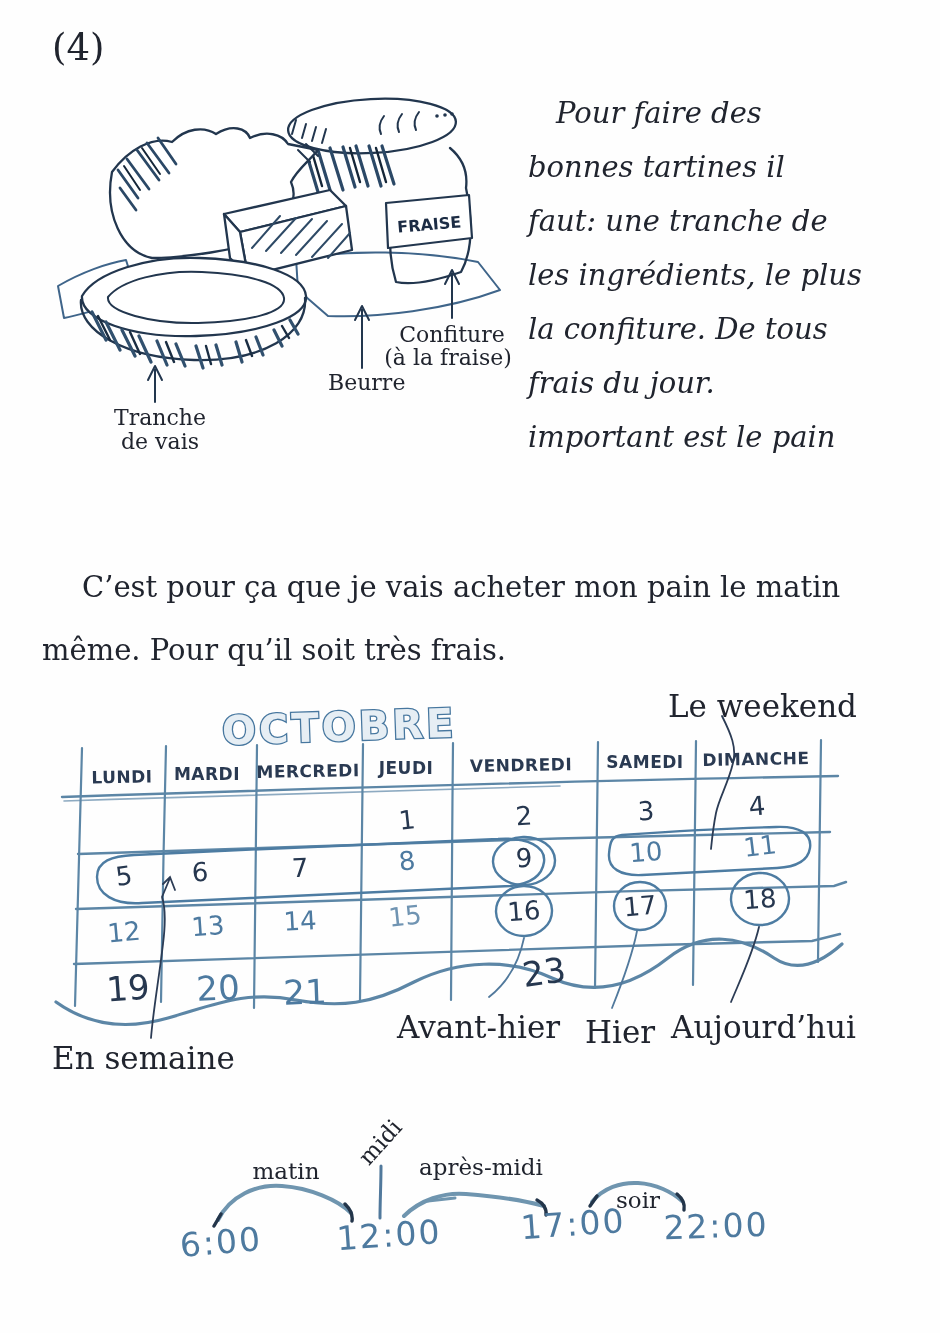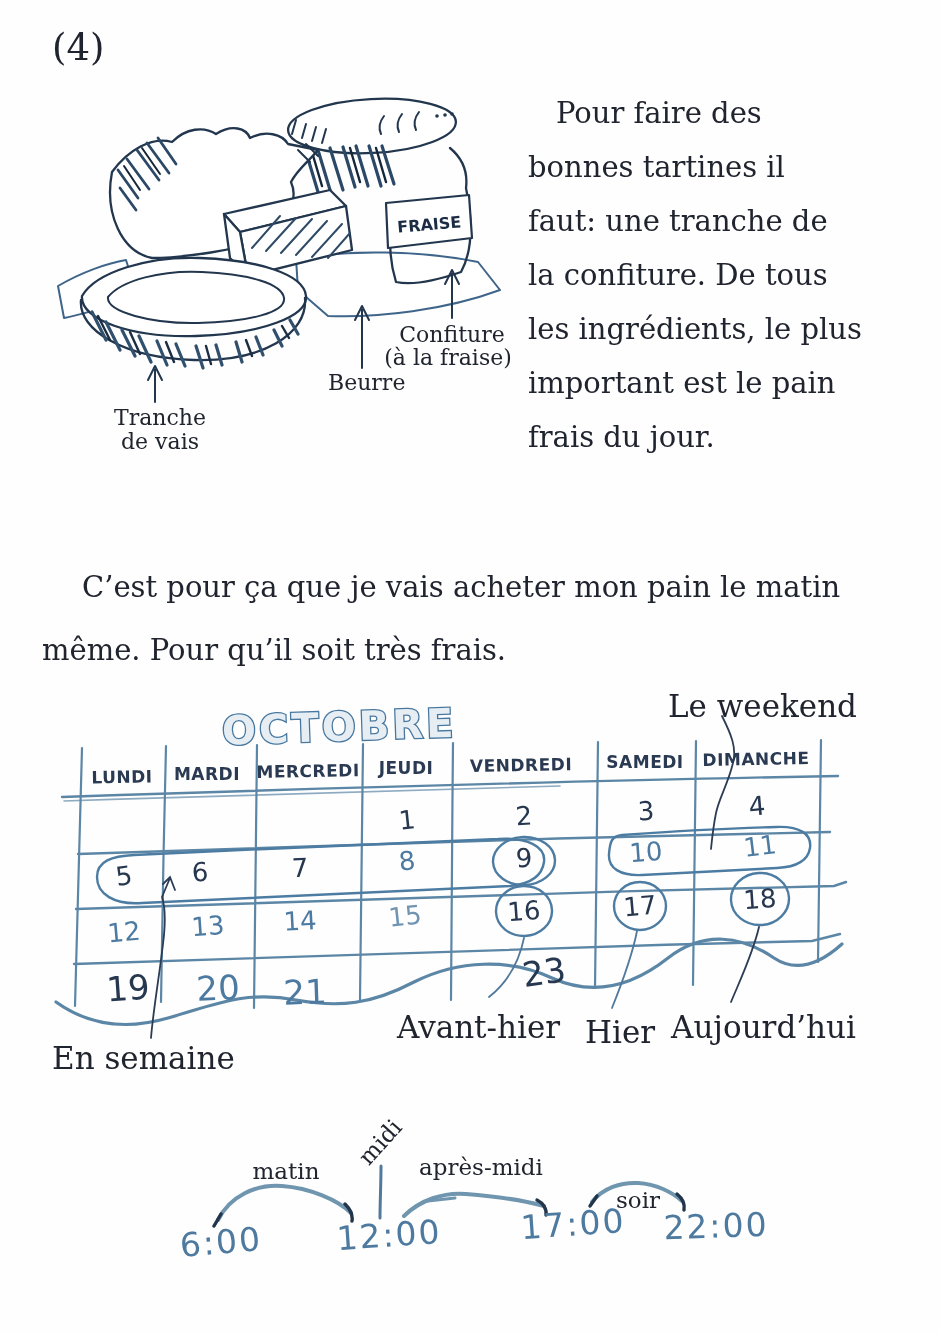--- a/index.html
+++ b/index.html
@@ -115,28 +115,28 @@
       <path stroke="#6f95af" stroke-width="4" d="M404,1216 C420,1200 444,1192 466,1194 C492,1196 522,1200 544,1206"></path>
       <path stroke="#6f95af" stroke-width="3" d="M428,1201 L455,1198"></path>
       <path stroke="#23354a" stroke-width="3.4" d="M537,1200 C543,1203 547,1209 546,1215"></path>
       <path stroke="#6f95af" stroke-width="4" d="M592,1202 C603,1188 621,1182 638,1183 C656,1184 672,1192 682,1201"></path>
       <path stroke="#23354a" stroke-width="3.4" d="M590,1206 L597,1196 M677,1194 C682,1198 685,1204 684,1210"></path>
     </g>
   </svg>
 
   <div class="abs pagenum" style="left:52px;top:26px;">(4)</div>
 
-  <div class="abs intro" style="left:528px;top:86px;width:360px;">
+  <div class="abs intro" style="left:528px;top:86px;width:360px;font-style:italic;">
     <div class="nowrap indent">Pour faire des</div>
     <div class="nowrap">bonnes tartines il</div>
     <div class="nowrap">faut: une tranche de</div>
+    <div class="nowrap">les ingrédients, le plus</div>
     <div class="nowrap">la confiture. De tous</div>
-    <div class="nowrap">les ingrédients, le plus</div>
+    <div class="nowrap">frais du jour.</div>
     <div class="nowrap">important est le pain</div>
-    <div class="nowrap">frais du jour.</div>
   </div>
 
   <div class="abs para2" style="left:42px;top:556px;width:860px;">
     <div class="nowrap indent">C’est pour ça que je vais acheter mon pain le matin</div>
     <div class="nowrap">même. Pour qu’il soit très frais.</div>
   </div>
 
   <div class="abs ill-label" style="left:160px;top:417px;transform:translate(-50%,-50%);">Tranche</div>
   <div class="abs ill-label" style="left:160px;top:441px;transform:translate(-50%,-50%);">de vais</div>
   <div class="abs ill-label" style="left:328px;top:370px;">Beurre</div>

